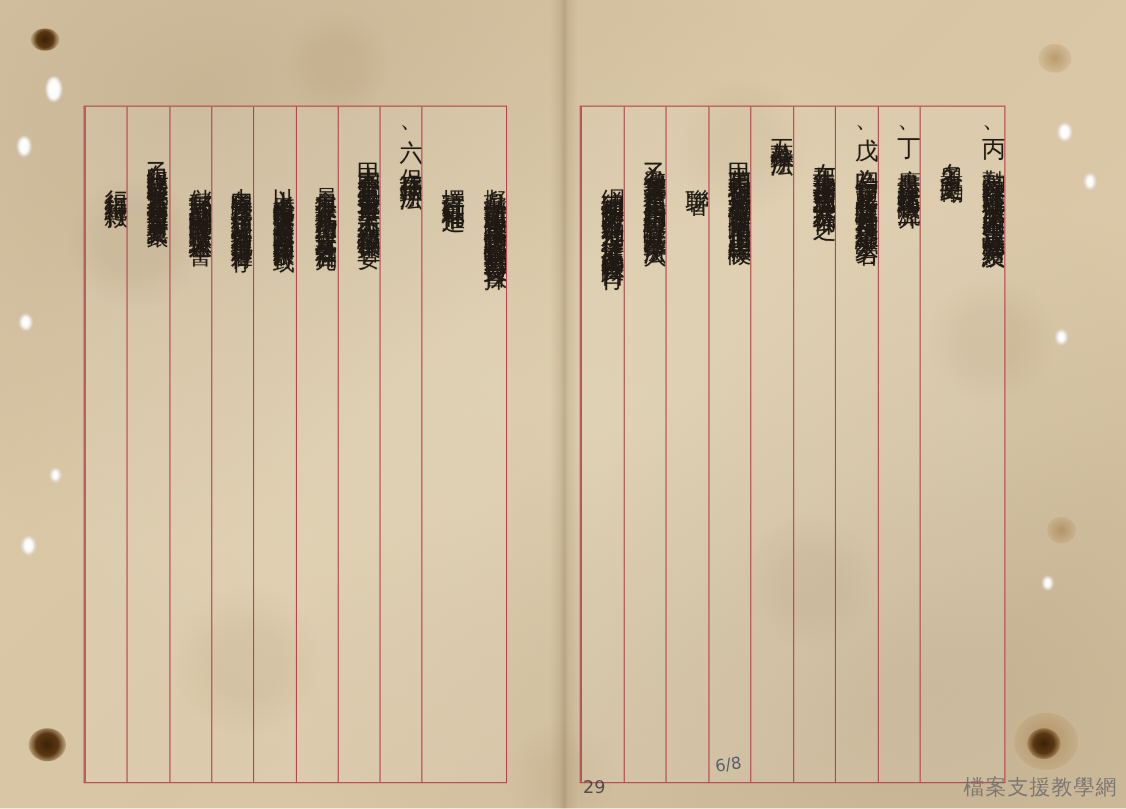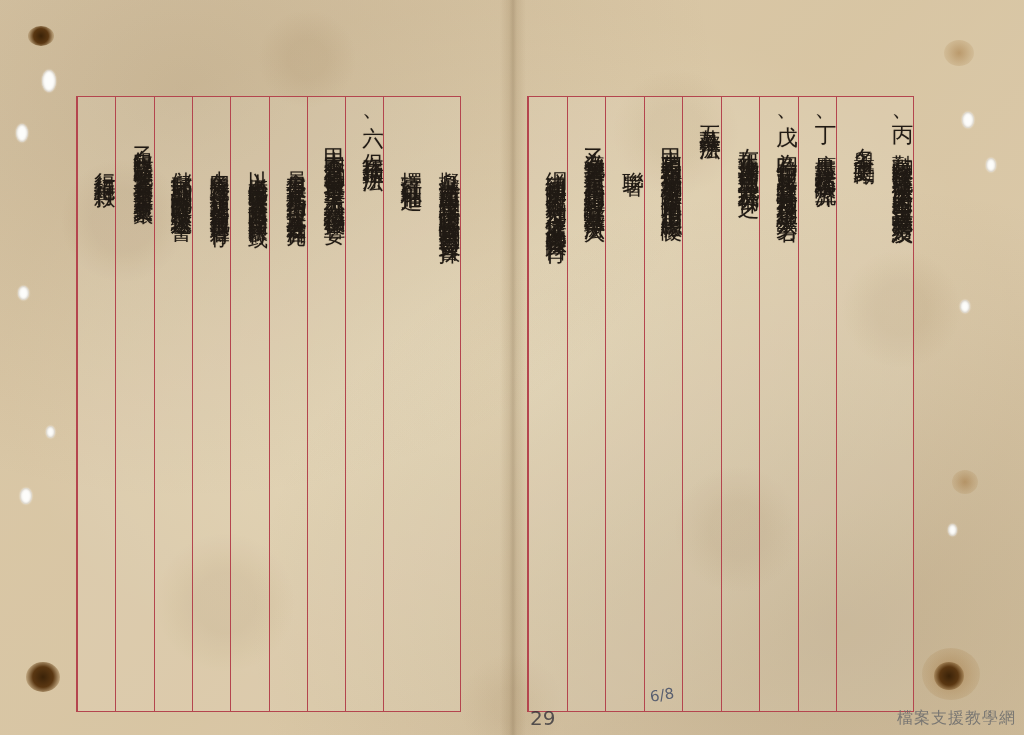--- a/index.html
+++ b/index.html
@@ -111,21 +111,21 @@
     font-size: 15px;
     opacity: 0.72;
     transform: rotate(-8deg);
   }
   .folio {
     position: absolute;
     left: 530px;
     top: 706px;
     color: #2a2a33;
     font-family: "DejaVu Sans", sans-serif;
-    font-size: 20px;
+    font-size: 16px;
     opacity: 0.75;
   }
 
   
   .hole {
     position: absolute;
     background: #fdfdfb;
     border-radius: 50%;
     box-shadow: 0 0 3px rgba(120,96,60,0.55) inset, 0 0 2px rgba(255,255,255,0.8);
   }
@@ -139,21 +139,21 @@
   }
   .stain.amber {
     background: radial-gradient(circle, rgba(150,100,40,0.45) 0%, rgba(160,115,55,0.22) 55%, rgba(160,115,55,0) 100%);
   }
 
   .watermark {
     position: absolute;
     right: 8px;
     bottom: 6px;
     font-family: Liberation Serif, serif;
-    font-size: 16px;
+    font-size: 19px;
     color: #6d6d6d;
     letter-spacing: 1px;
     opacity: 0.85;
   }
 </style>
 </head>
 <body>
 
 <div id="page">
   <div class="mottle"></div>

